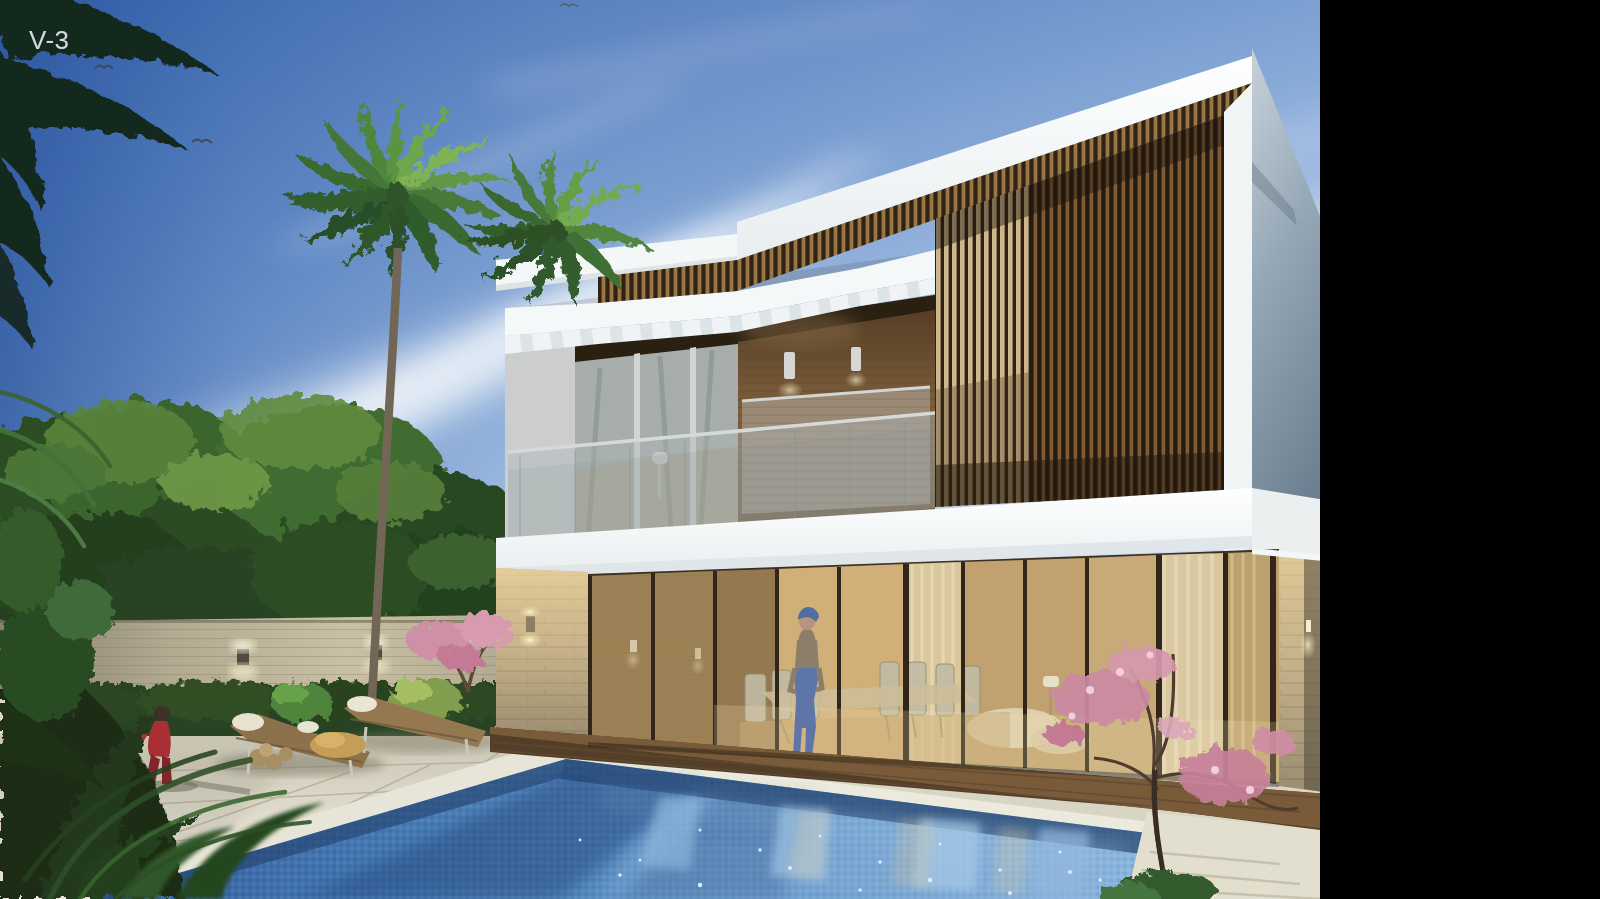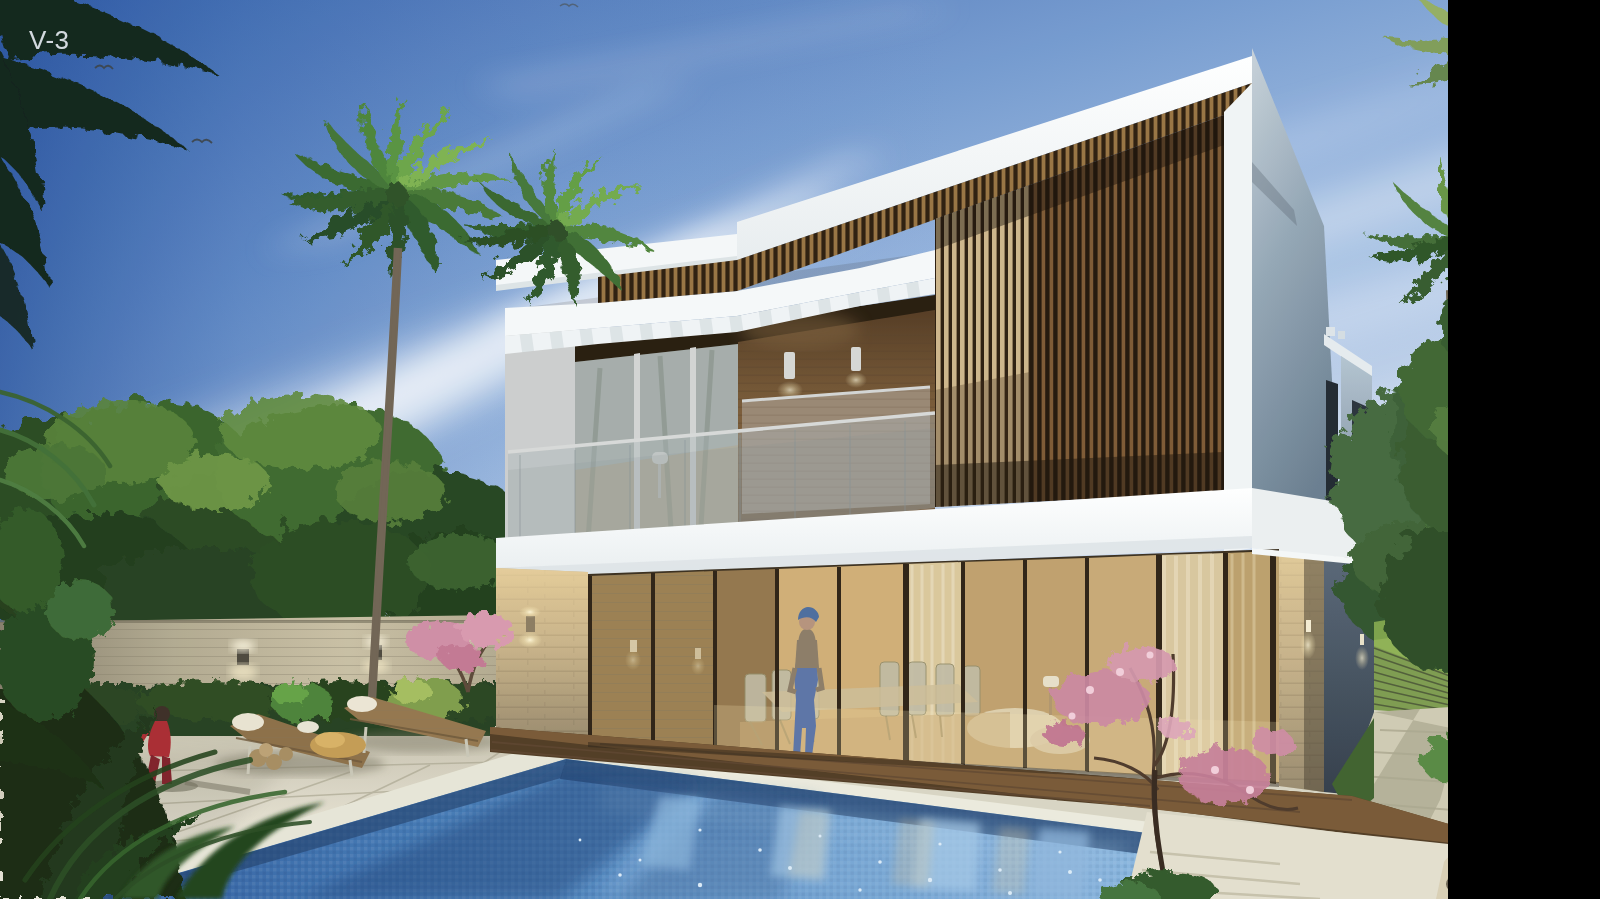--- a/index.html
+++ b/index.html
@@ -1,16 +1,16 @@
 <!DOCTYPE html>
 <html><head>
 <meta charset="utf-8">
 <style>
   html,body{margin:0;padding:0;background:#000;}
-  .stage{width:1448px;height:899px;overflow:hidden;position:relative;font-family:"Liberation Sans",sans-serif;}
+  .stage{width:1320px;height:899px;overflow:hidden;position:relative;font-family:"Liberation Sans",sans-serif;}
   svg{display:block;}
 </style>
 </head>
 <body>
 <div class="stage">
 <svg width="1600" height="899" viewBox="0 0 1600 899" xmlns="http://www.w3.org/2000/svg">
 <defs>
   <linearGradient id="skyV" x1="0" y1="0" x2="0.7" y2="1">
     <stop offset="0" stop-color="#3e68af"></stop>
     <stop offset="0.35" stop-color="#7298ce"></stop>

